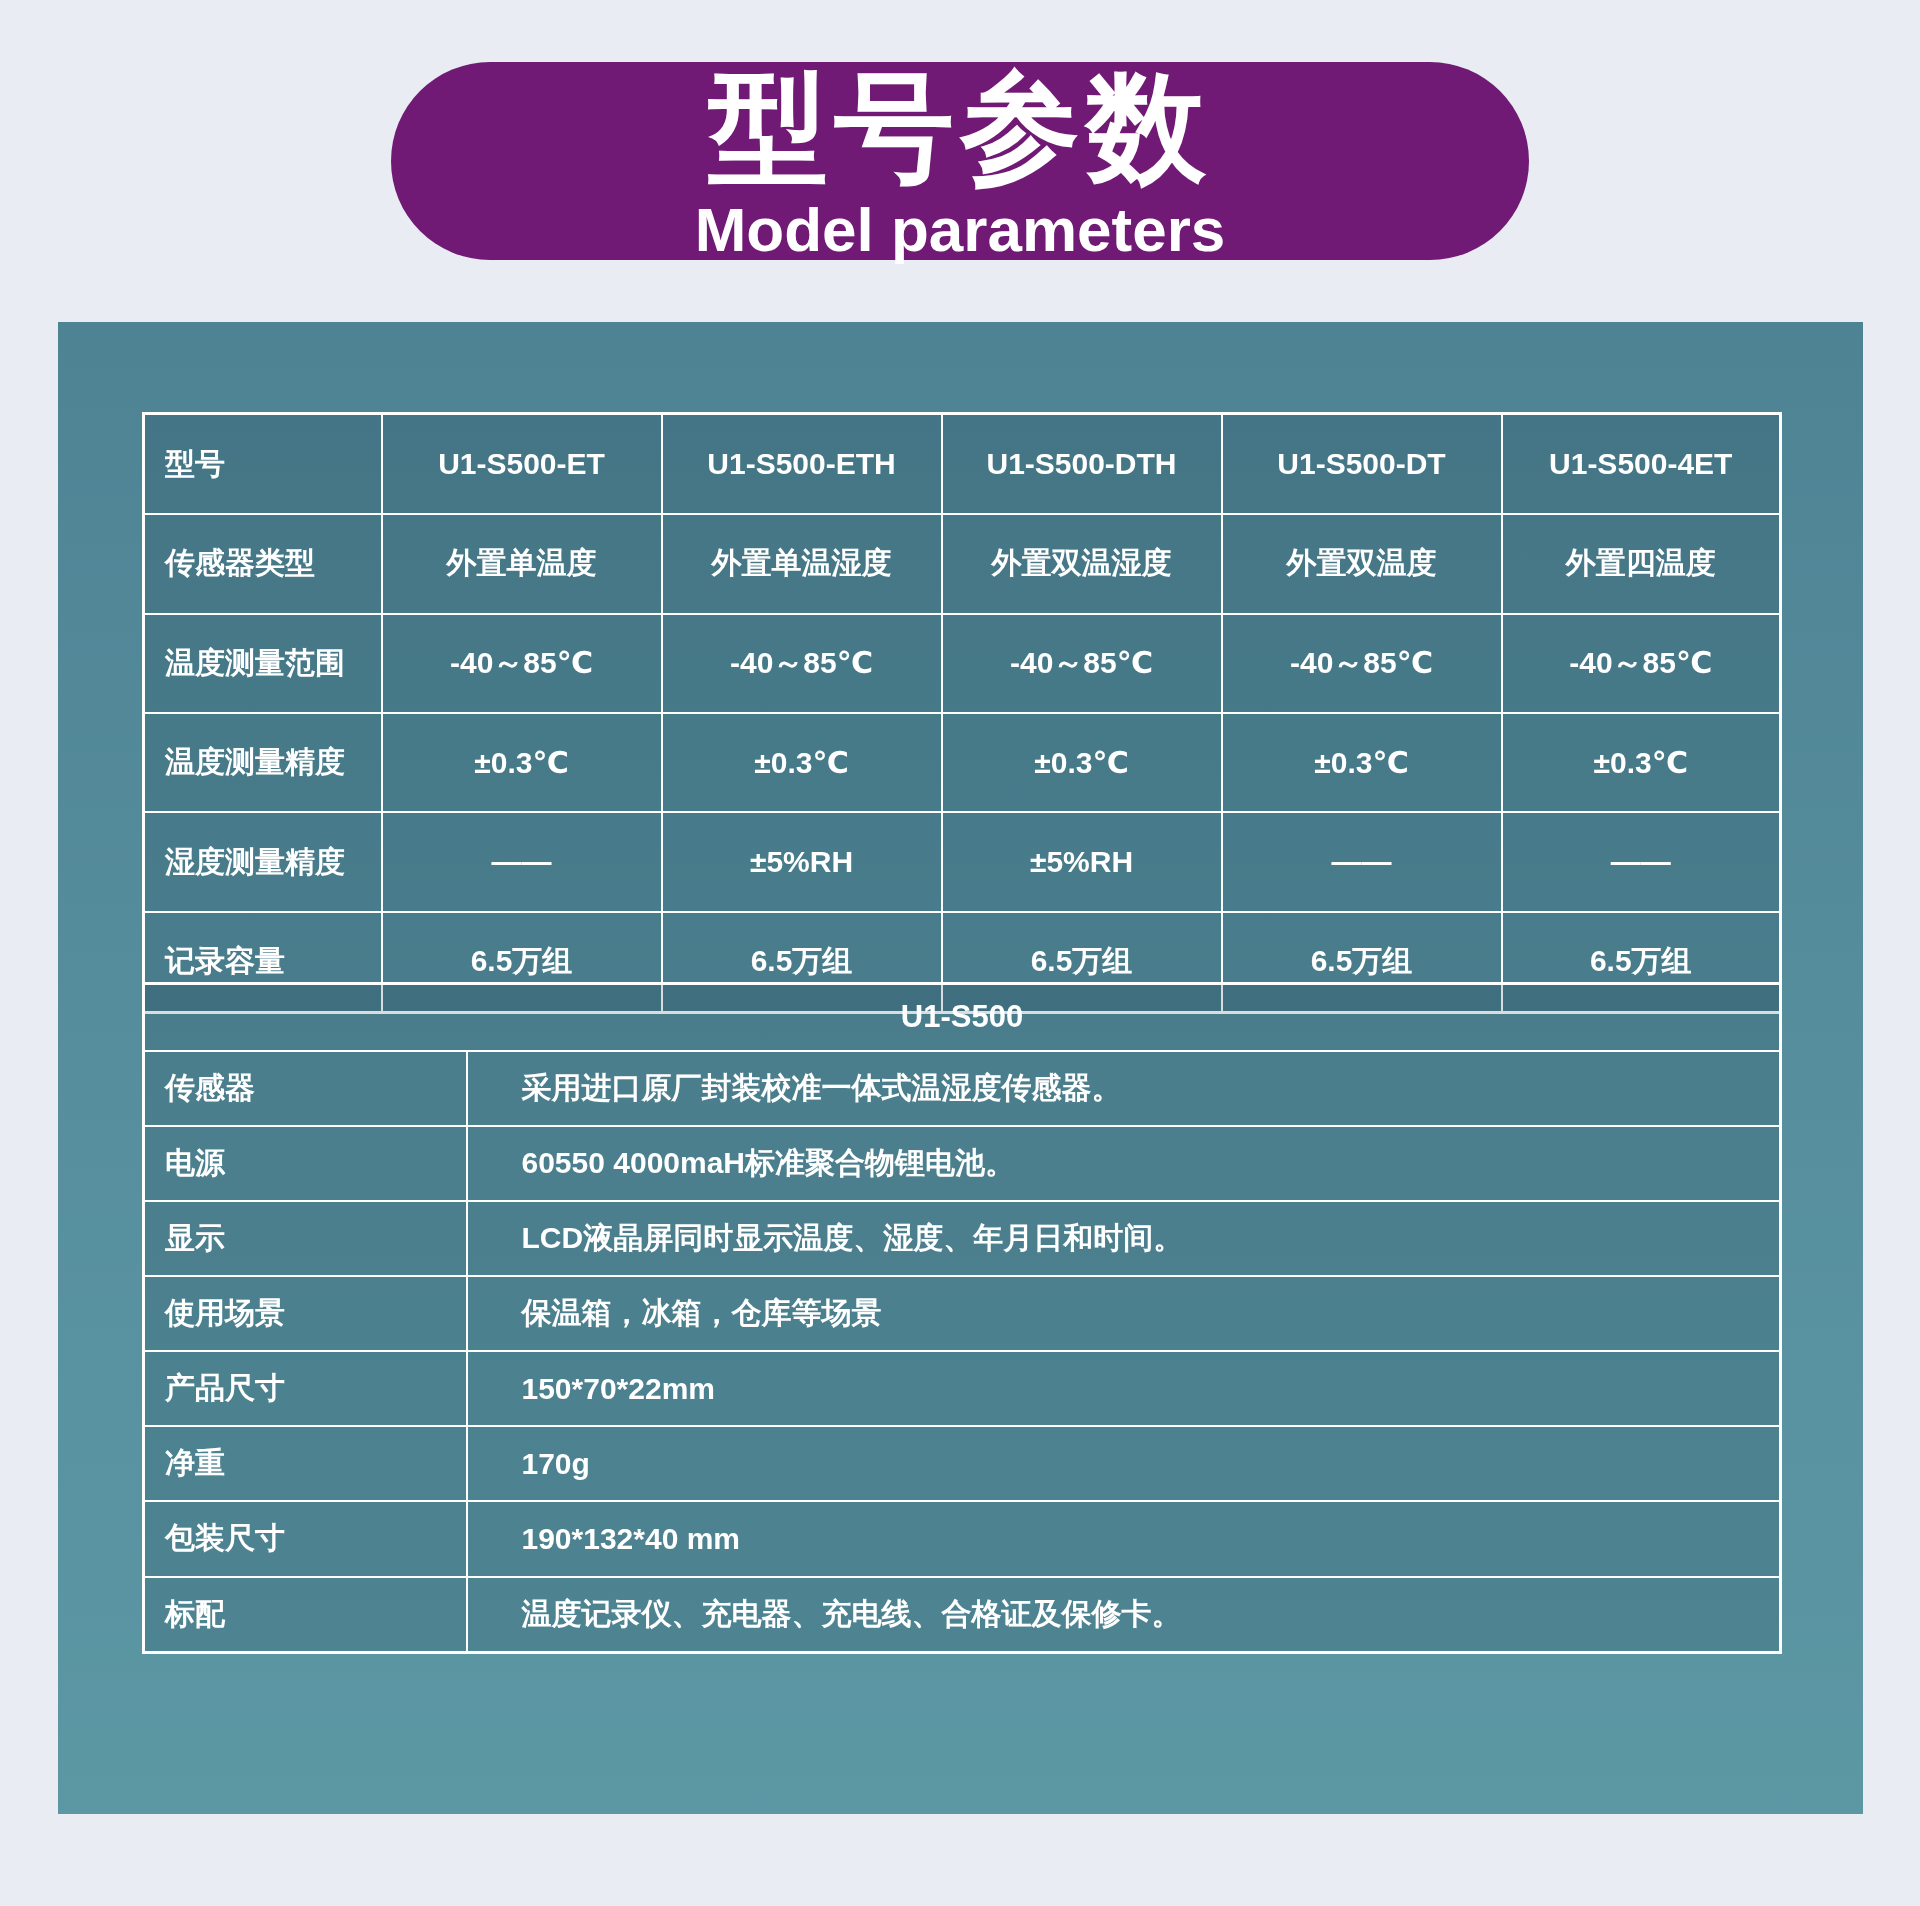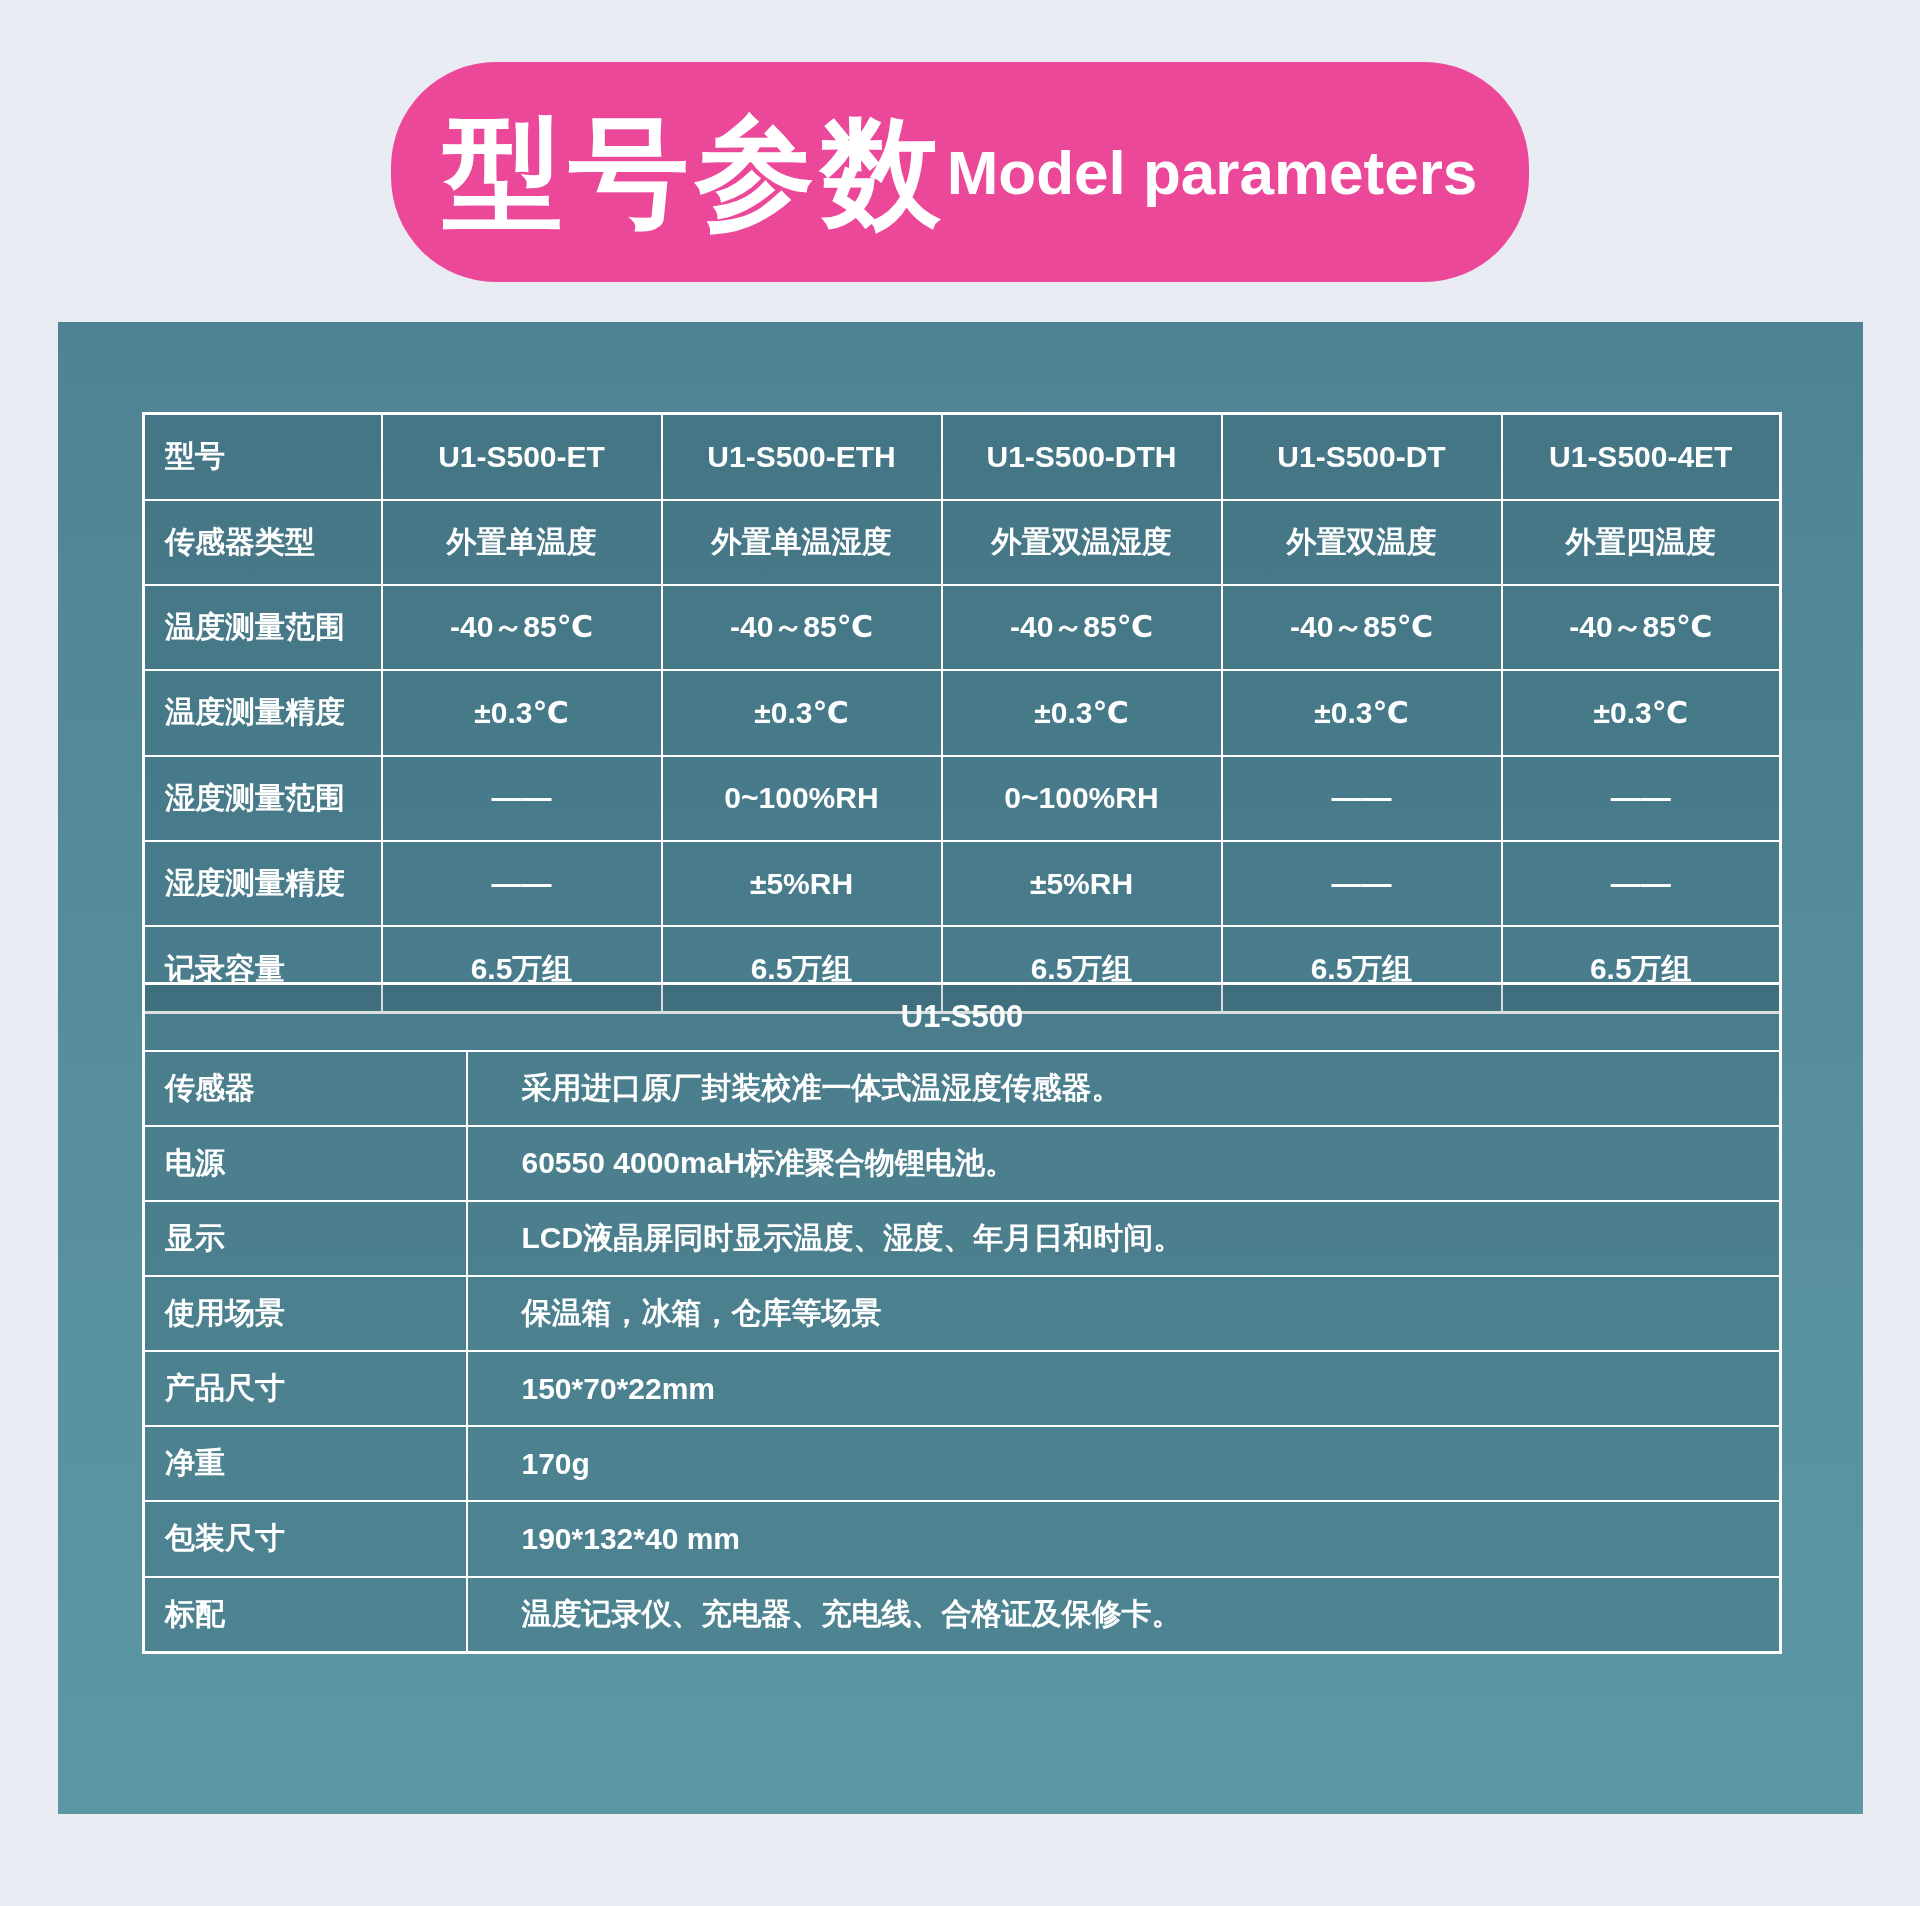--- a/index.html
+++ b/index.html
@@ -5,23 +5,23 @@
   html,body { margin:0; padding:0; }
   body {
     width:1920px; height:1906px; position:relative;
     background:#e9edf3;
     font-family:"Liberation Sans","DejaVu Sans",sans-serif;
     -webkit-font-smoothing:antialiased;
   }
 
   
   .pill {
-    position:absolute; left:391px; top:62px; width:1138px; height:220px;
-    background:#ec4899; border-radius:105px;
-    display:flex; flex-direction:row; align-items:center; justify-content:center;
+    position:absolute; left:391px; top:62px; width:1138px; height:198px;
+    background:#701a75; border-radius:105px;
+    display:flex; flex-direction:column; align-items:center; justify-content:center;
     color:#ffffff;
   }
   .pill .title { font-size:120px; font-weight:700; letter-spacing:6px; line-height:1.12; white-space:nowrap; }
   .pill .subtitle { font-size:62px; font-weight:600; line-height:1.05; margin-top:2px; white-space:nowrap; }
 
   
   .panel {
     position:absolute; left:58px; top:322px; width:1805px; height:1492px;
     background:linear-gradient(180deg,#4e8394 0%, #578f9e 55%, #5c97a4 100%);
   }
@@ -90,28 +90,20 @@
     </tr>
     <tr>
       <td class="lbl">温度测量精度</td>
       <td class="cval">±0.3℃</td>
       <td class="cval">±0.3℃</td>
       <td class="cval">±0.3℃</td>
       <td class="cval">±0.3℃</td>
       <td class="cval">±0.3℃</td>
     </tr>
     <tr>
-      <td class="lbl">湿度测量范围</td>
-      <td class="cval">——</td>
-      <td class="cval">0~100%RH</td>
-      <td class="cval">0~100%RH</td>
-      <td class="cval">——</td>
-      <td class="cval">——</td>
-    </tr>
-    <tr>
       <td class="lbl">湿度测量精度</td>
       <td class="cval">——</td>
       <td class="cval">±5%RH</td>
       <td class="cval">±5%RH</td>
       <td class="cval">——</td>
       <td class="cval">——</td>
     </tr>
     <tr>
       <td class="lbl">记录容量</td>
       <td class="cval">6.5万组</td>

